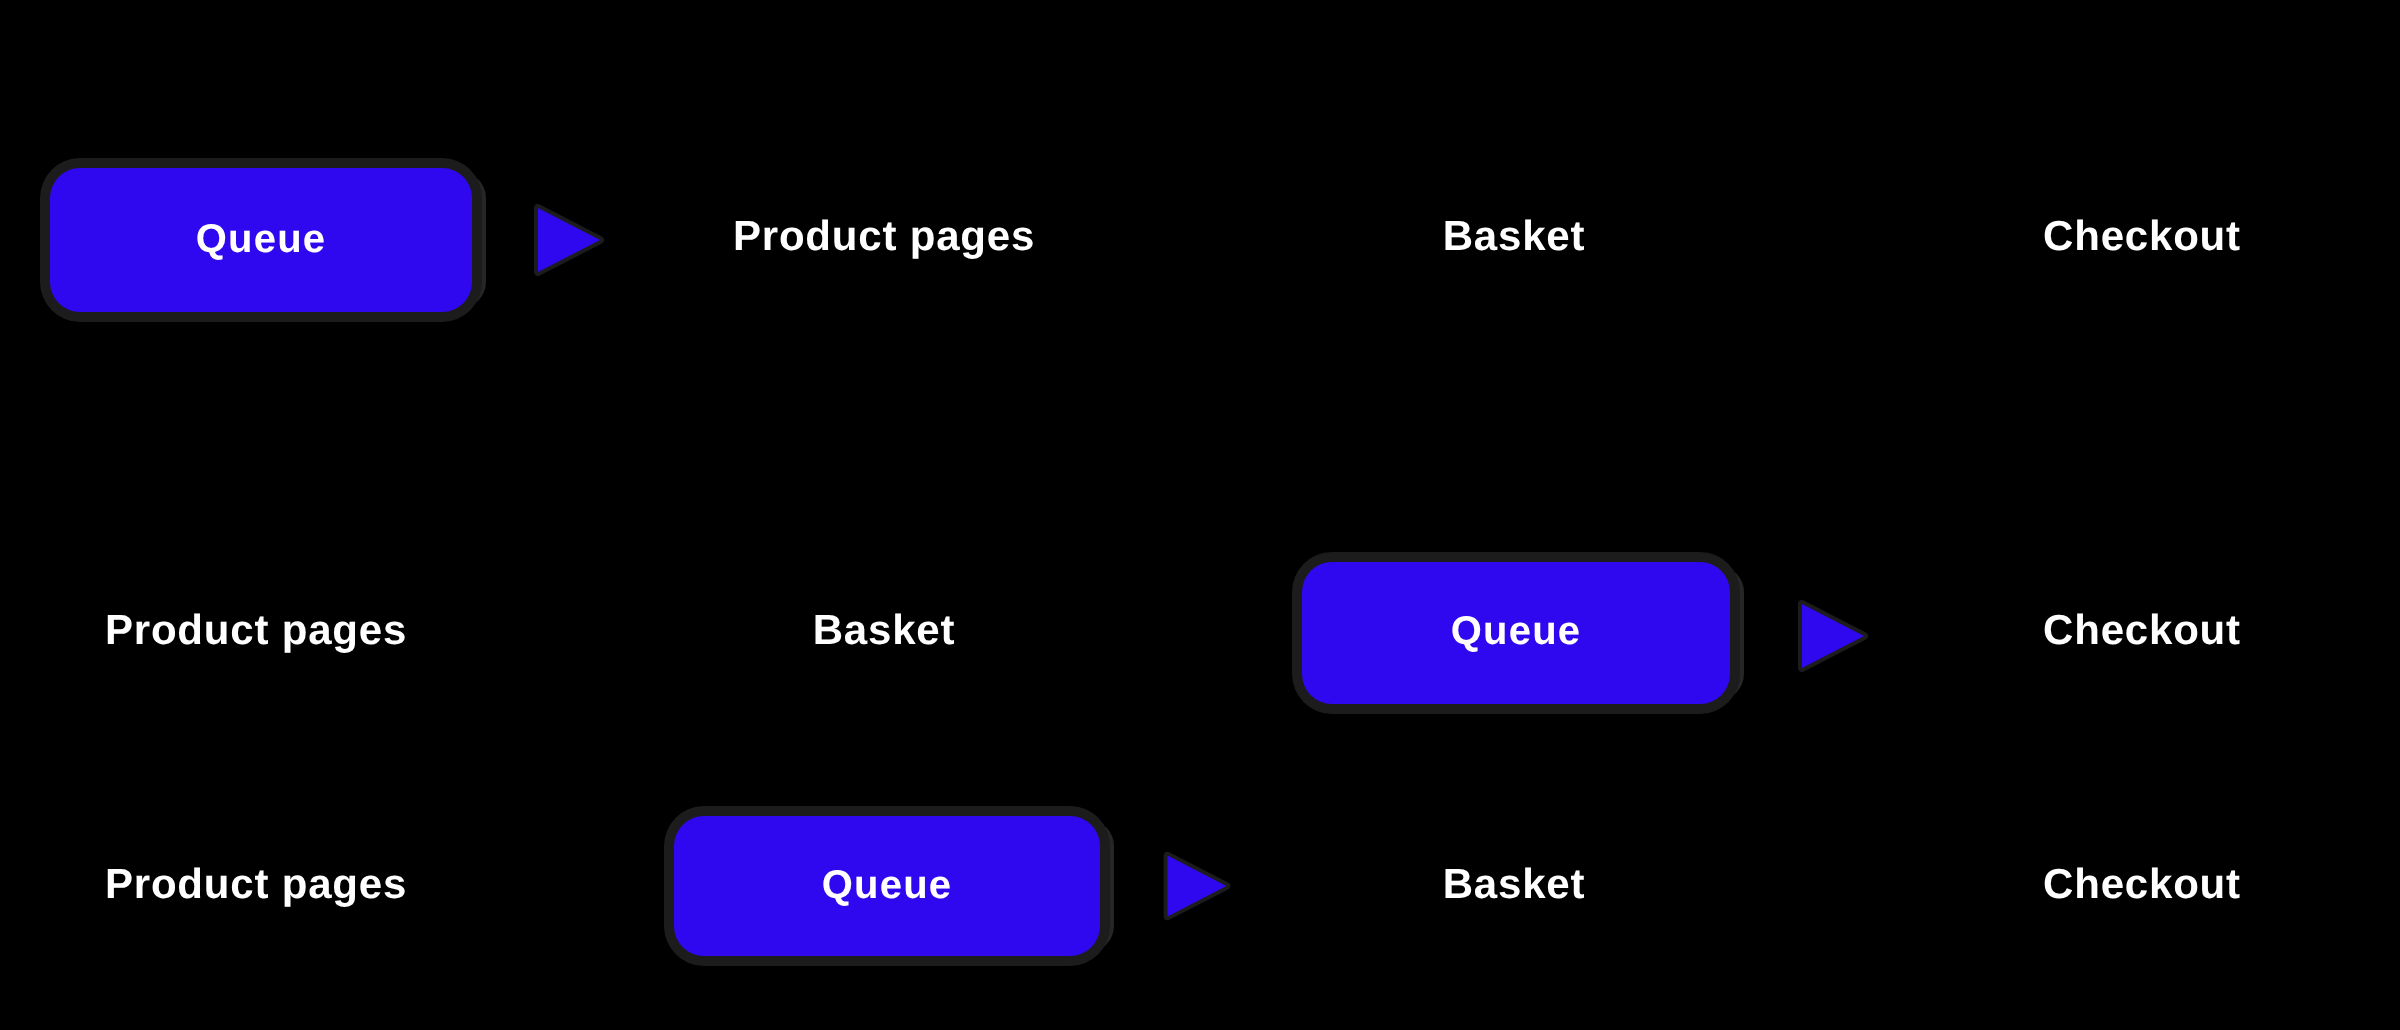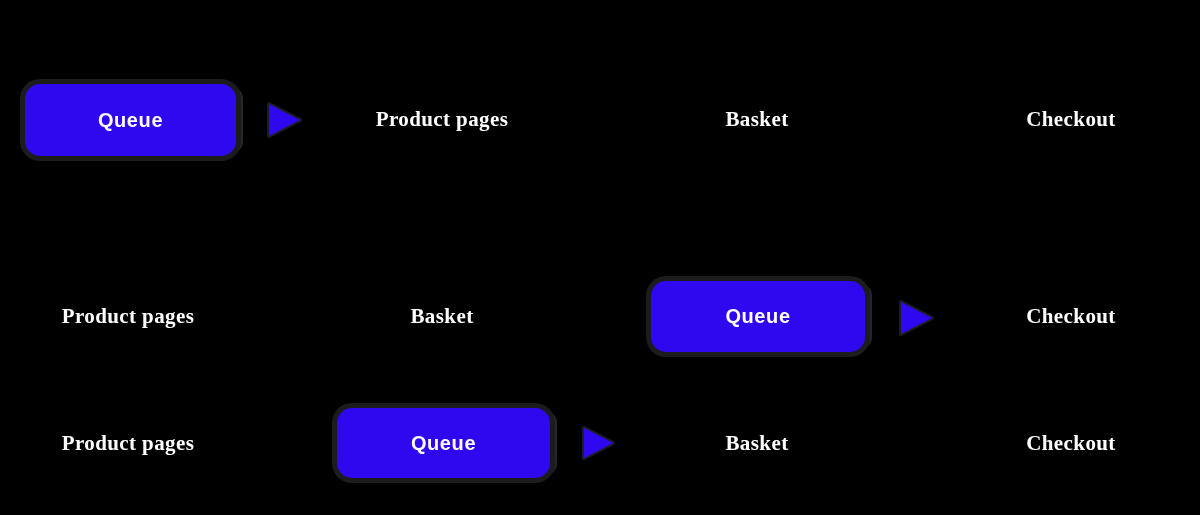--- a/index.html
+++ b/index.html
@@ -20,21 +20,20 @@
   .step-label{
     position:absolute;
     width:300px;
     text-align:center;
     color:var(--text);
     font-size:21px;
     font-weight:bold;
     letter-spacing:0.4px;
     line-height:28px;
     white-space:nowrap;
-    font-family:Liberation Serif, serif;
   }
   .queue-btn{
     position:absolute;
     display:flex;
     align-items:center;
     justify-content:center;
     background:var(--accent);
     border:none;
     border-radius:15px;
     box-shadow:0 0 0 5px var(--halo), 9px 0 0 -2px #262626;

